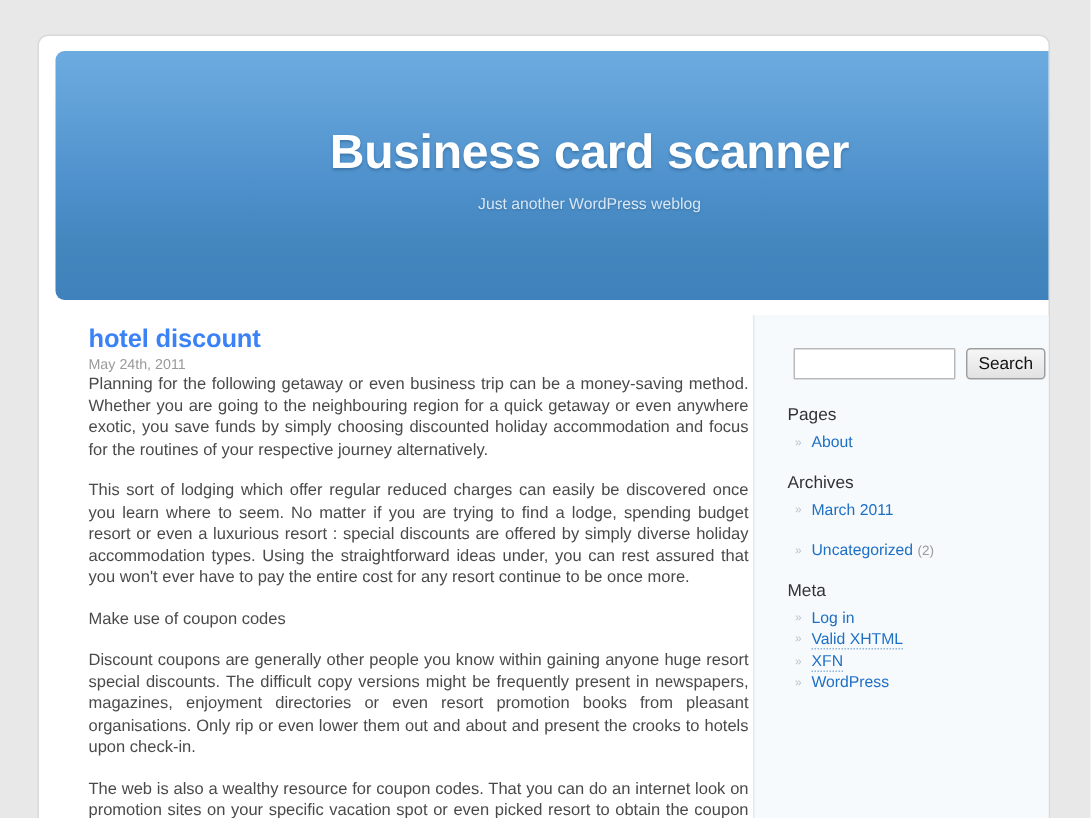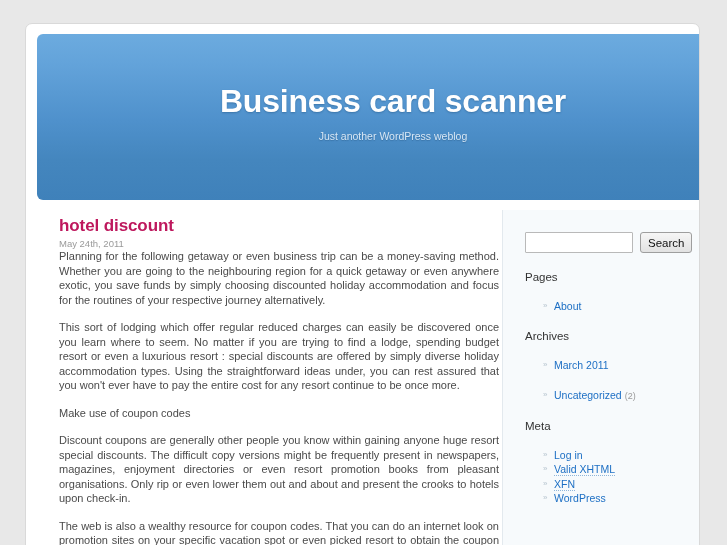--- a/index.html
+++ b/index.html
@@ -79,41 +79,42 @@
     border-left: 1px solid #e3e9ee;
     box-sizing: border-box;
     padding: 22px 0 0 22px;
   }
 
   
   .post-title {
     margin: 0 0 2px 0;
     font-size: 17px;
     font-weight: bold;
-    color: #be185d;
+    color: #3b82f6;
     letter-spacing: -0.1px;
   }
   .post-date {
     margin: 0 0 0 0;
     font-size: 9.5px;
     color: #9a9a9a;
   }
   .post-para {
     margin: 0 0 13px 0;
     font-size: 11px;
     line-height: 14.5px;
     color: #4a4a4a;
     text-align: justify;
   }
 
   
   #searchform {
     margin: 0 0 18px 0;
     display: flex;
     align-items: flex-start;
+    justify-content: center;
   }
   #search-input {
     width: 100px;
     height: 17px;
     border: 1px solid #b9b9b9;
     background: #ffffff;
     font-family: "Liberation Sans", sans-serif;
     font-size: 11px;
     padding: 1px 3px;
     box-sizing: content-box;
@@ -133,21 +134,21 @@
   }
 
   .widget { margin-bottom: 13px; }
   .widget-title {
     margin: 0 0 5px 0;
     font-size: 11.5px;
     font-weight: normal;
     color: #333333;
   }
   .widget-list {
-    margin: 16px;
+    margin: 3px;
     padding: 0 0 0 13px;
     list-style: none;
   }
   .widget-list li {
     position: relative;
     font-size: 10.5px;
     line-height: 14.5px;
     color: #777777;
   }
   .widget-list li::before {

